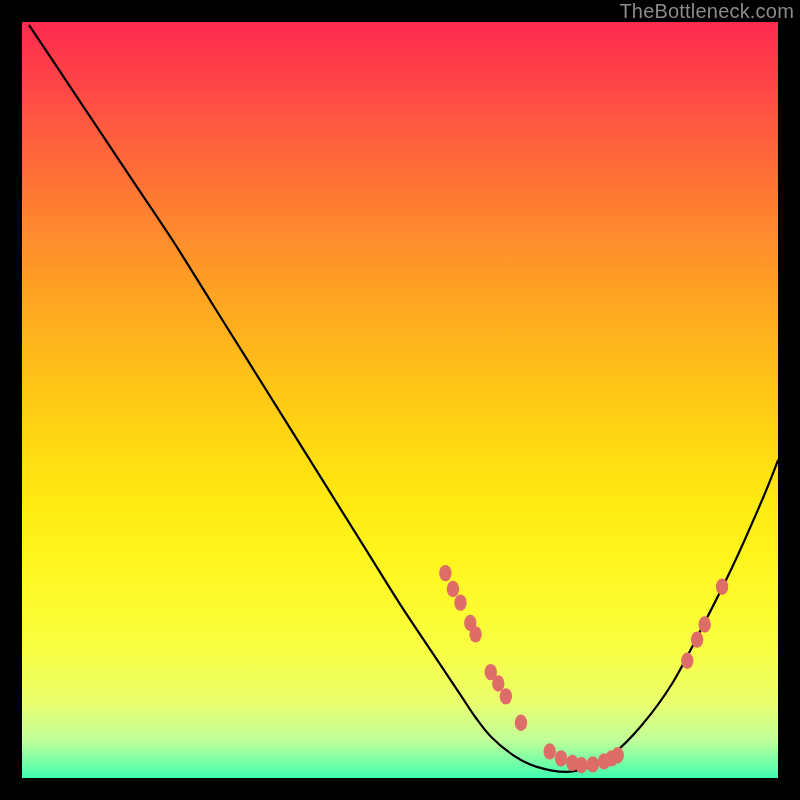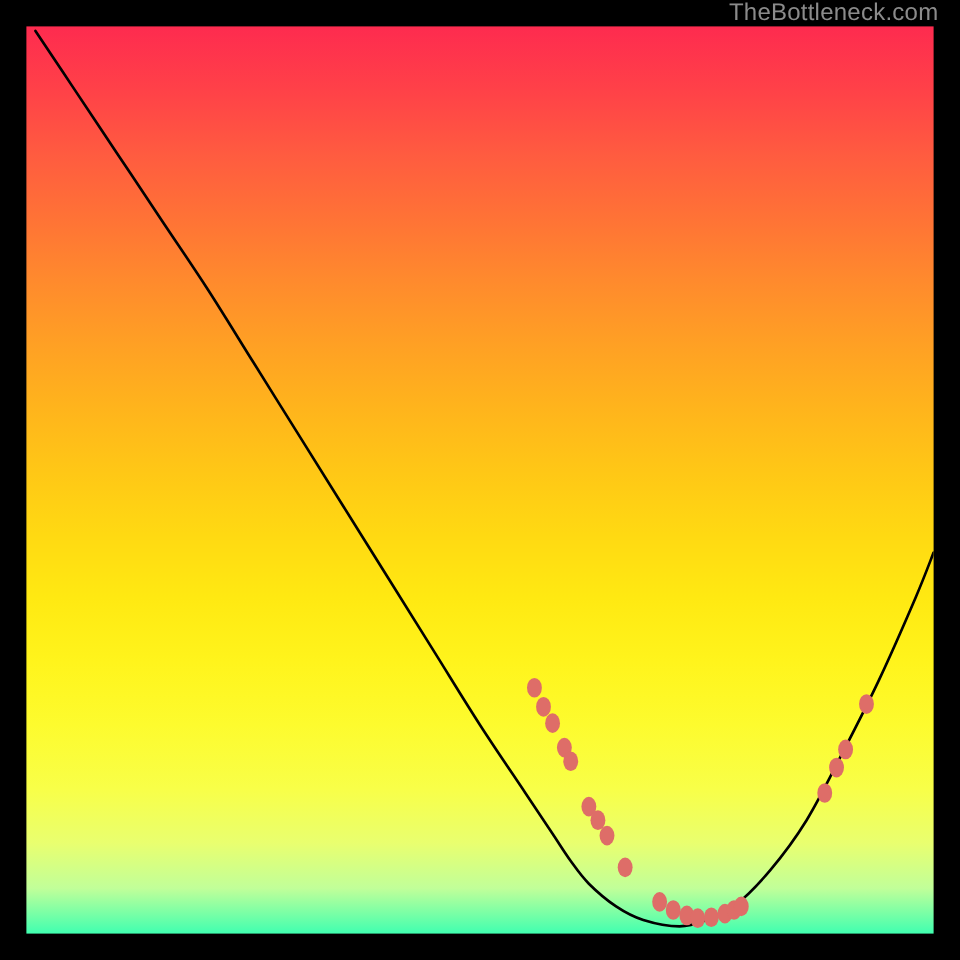--- a/index.html
+++ b/index.html
@@ -31,21 +31,21 @@
       #fdfb2e 77%,
       #f8ff48 84%,
       #e9ff6f 90%,
       #c1ff99 95%,
       #40ffb0 100%
     );
   }
   .attribution {
     position: absolute;
     top: 0px;
-    right: 18px;
+    right: 6px;
     font-family: Arial, Helvetica, sans-serif;
     font-size: 20px;
     color: #8b8b8b;
     letter-spacing: 0.2px;
   }
   svg.overlay {
     position: absolute;
     left: 22px;
     top: 22px;
     width: 756px;

